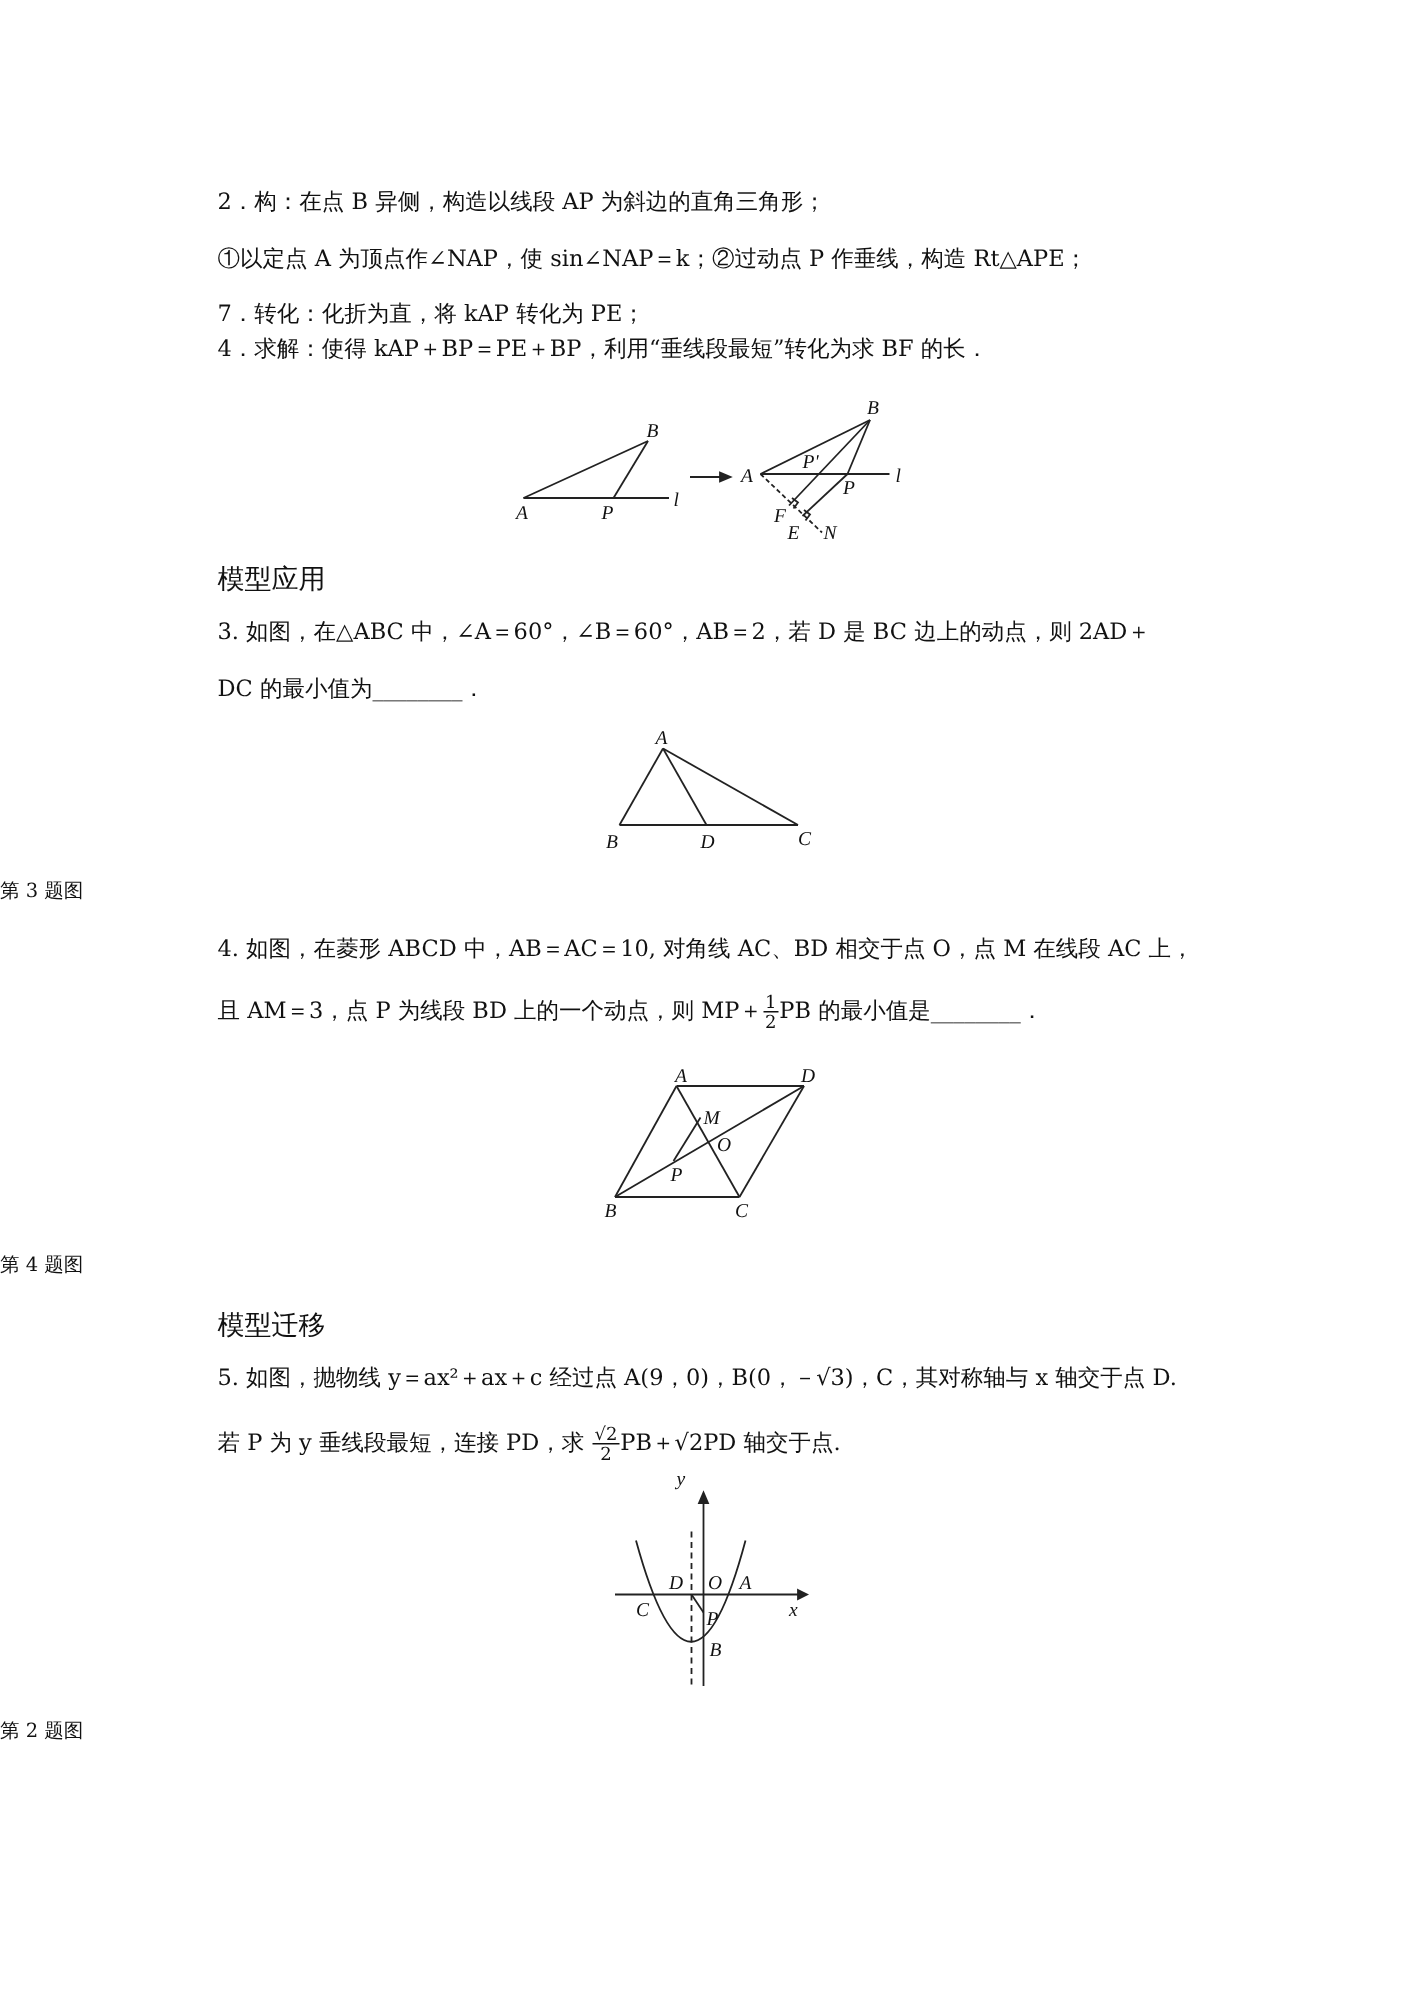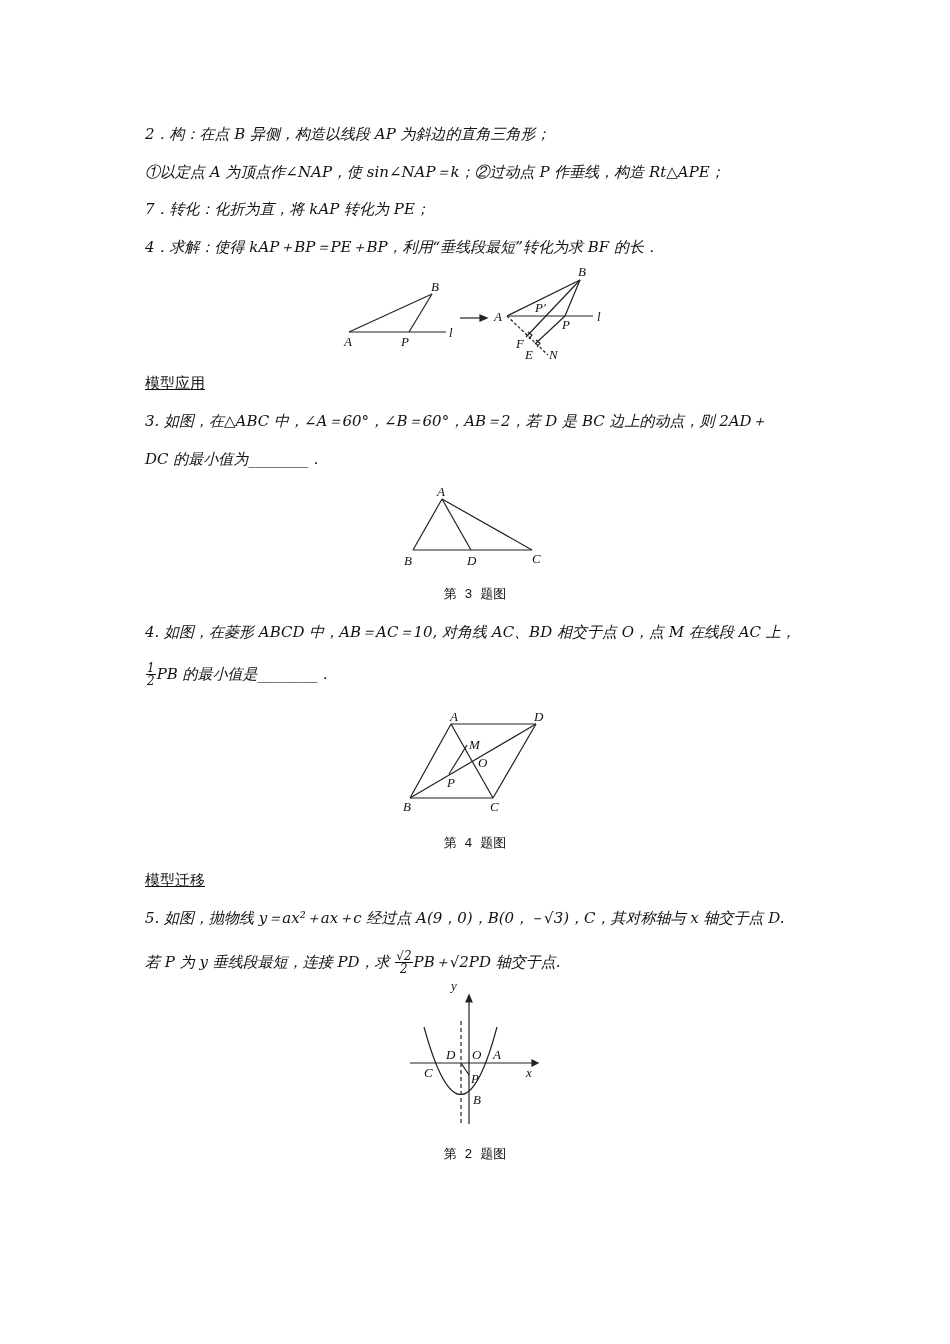--- a/index.html
+++ b/index.html
@@ -1,34 +1,34 @@
 <!DOCTYPE html>
 <html><head>
 <meta charset="utf-8">
 <style>
   html, body { margin:0; padding:0; background:#ffffff; }
   body { width:950px; height:1344px; position:relative; overflow:hidden;
          font-family:"DejaVu Serif","Liberation Serif",serif; color:#111; }
-  .line { position:absolute; left:145px; font-size:15px; line-height:20px; white-space:nowrap;font-style:italic; }
-  .heading { position:absolute; left:145px; font-size:15px; font-family:"DejaVu Sans","Liberation Sans",sans-serif;text-decoration:underline; }
-  .caption { position:absolute; font-size:13px; width:100%; text-align:center; left:0;font-family:Liberation Mono, monospace; }
+  .line { position:absolute; left:145px; font-size:15px; line-height:20px; white-space:nowrap; }
+  .heading { position:absolute; left:145px; font-size:18px; font-family:"DejaVu Sans","Liberation Sans",sans-serif; }
+  .caption { position:absolute; font-size:13px; width:100%; text-align:left; left:0; }
   svg { position:absolute; overflow:visible; }
   svg text { font-family:"Liberation Serif","DejaVu Serif",serif; font-style:italic; font-size:13px; fill:#111; }
   svg line, svg path, svg polyline { stroke:#222; stroke-width:1.2; fill:none; }
   .frac { display:inline-block; vertical-align:middle; text-align:center; font-size:12px; line-height:12px; margin:0 1px; }
   .frac span { display:block; }
   .frac .num { border-bottom:1px solid #111; padding:0 1px; }
 </style>
 </head>
 <body>
 
 <div class="line" style="top:124px">2．构：在点 B 异侧，构造以线段 AP 为斜边的直角三角形；</div>
 <div class="line" style="top:162px">①以定点 A 为顶点作∠NAP，使 sin∠NAP＝k；②过动点 P 作垂线，构造 Rt△APE；</div>
 <div class="line" style="top:199px">7．转化：化折为直，将 kAP 转化为 PE；</div>
-<div class="line" style="top:237px">4．求解：使得 kAP＋BP＝PE＋BP，利用“垂线段最短”转化为求 BF 的长．</div>
+<div class="line" style="top:222px">4．求解：使得 kAP＋BP＝PE＋BP，利用“垂线段最短”转化为求 BF 的长．</div>
 
 <svg style="left:0;top:0" width="950" height="400">
 
   <line x1="349" y1="332" x2="446" y2="332"></line>
   <line x1="349" y1="332" x2="432" y2="294"></line>
   <line x1="432" y1="294" x2="409" y2="332"></line>
   <text x="344" y="346">A</text>
   <text x="401" y="346">P</text>
   <text x="431" y="291">B</text>
   <text x="449" y="337">l</text>
@@ -65,21 +65,21 @@
   <line x1="442" y1="499" x2="471" y2="550"></line>
   <text x="437" y="496">A</text>
   <text x="404" y="565">B</text>
   <text x="467" y="565">D</text>
   <text x="532" y="563">C</text>
 </svg>
 <div class="caption" style="top:585px">第 3 题图</div>
 
 <div class="line" style="top:622px">4. 如图，在菱形 ABCD 中，AB＝AC＝10, 对角线 AC、BD 相交于点 O，点 M 在线段 AC 上，</div>
 <div class="line" style="top:662px">
-  <span class="frac"><span class="num">1</span><span>2</span></span><span>PB 的最小值是________．</span>
+  <span>且 AM＝3，点 P 为线段 BD 上的一个动点，则 MP＋</span><span class="frac"><span class="num">1</span><span>2</span></span><span>PB 的最小值是________．</span>
 </div>
 
 <svg style="left:0;top:0" width="950" height="850">
   <line x1="451" y1="724" x2="536" y2="724"></line>
   <line x1="451" y1="724" x2="410" y2="798"></line>
   <line x1="410" y1="798" x2="493" y2="798"></line>
   <line x1="493" y1="798" x2="536" y2="724"></line>
   <line x1="451" y1="724" x2="493" y2="798"></line>
   <line x1="410" y1="798" x2="536" y2="724"></line>
   <line x1="467" y1="745" x2="449" y2="774"></line>

